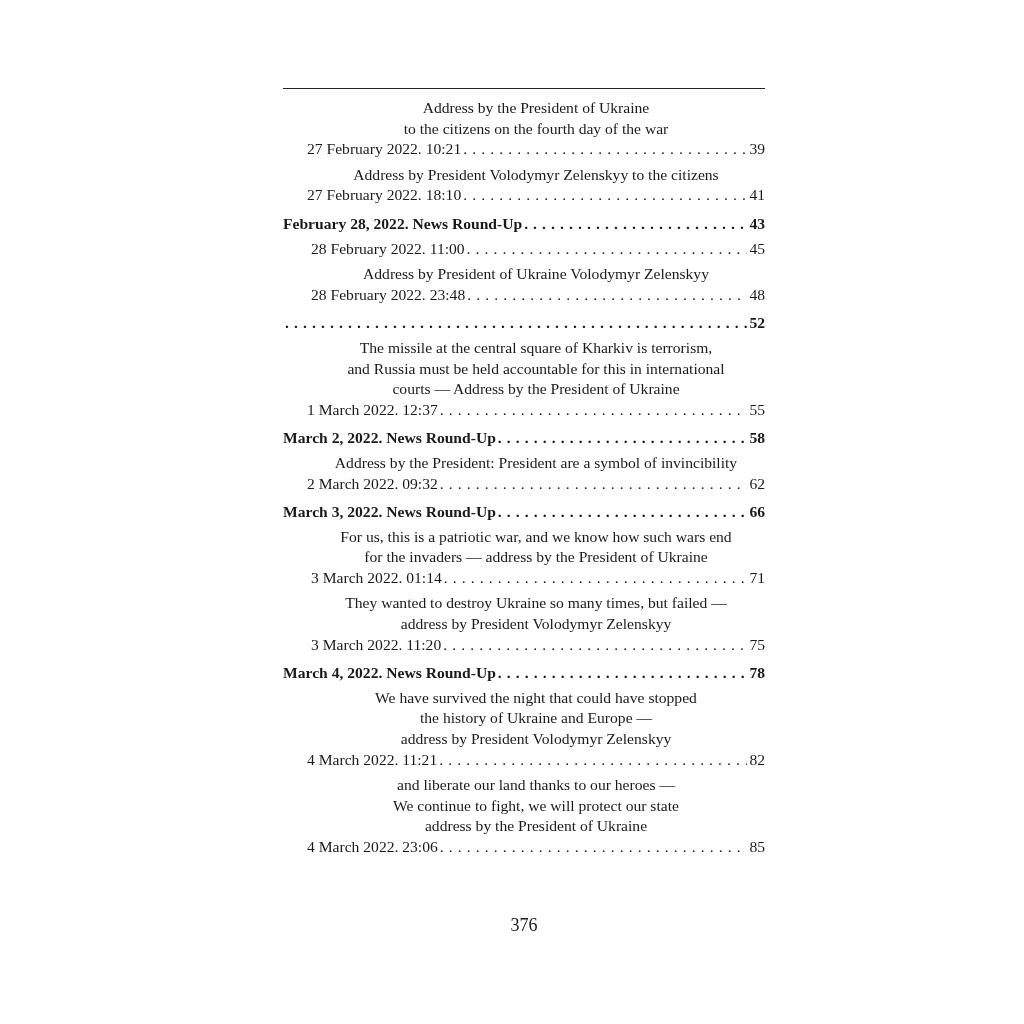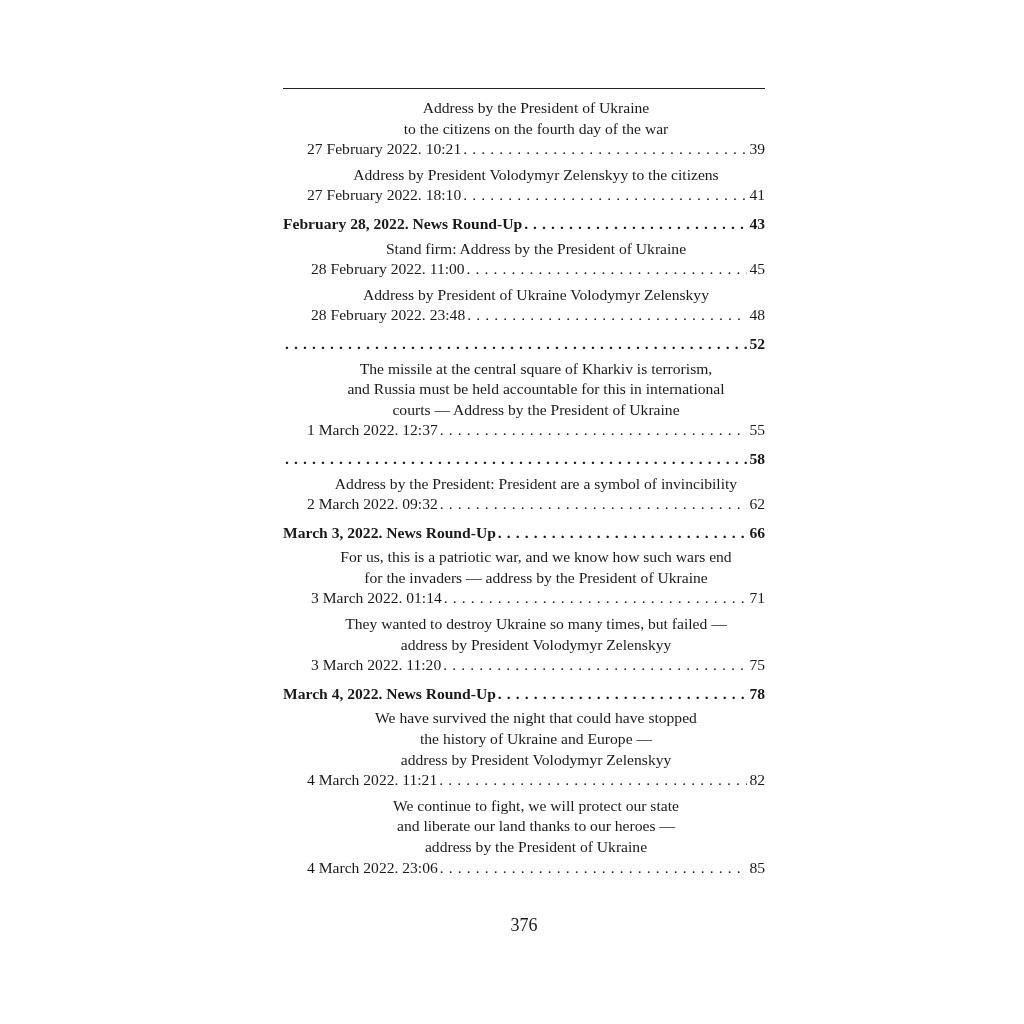--- a/index.html
+++ b/index.html
@@ -45,21 +45,20 @@
           <span class="dots"></span>
           <span class="pg">41</span>
         </div>
       </div>
       <div class="section lead">
         <span class="txt">February 28, 2022. News Round-Up</span>
         <span class="dots"></span>
         <span class="pg">43</span>
       </div>
       <div class="entry">
-        <div class="line">Stand firm: Address by the President of Ukraine</div>
         <div class="lead">
           <span class="txt date offset">28 February 2022. 11:00</span>
           <span class="dots"></span>
           <span class="pg">45</span>
         </div>
       </div>
       <div class="entry">
         <div class="line">Address by President of Ukraine Volodymyr Zelenskyy</div>
         <div class="lead">
           <span class="txt date offset">28 February 2022. 23:48</span>
@@ -75,20 +74,21 @@
         <div class="line">The missile at the central square of Kharkiv is terrorism,</div>
         <div class="line">and Russia must be held accountable for this in international</div>
         <div class="line">courts — Address by the President of Ukraine</div>
         <div class="lead">
           <span class="txt date">1 March 2022. 12:37</span>
           <span class="dots"></span>
           <span class="pg">55</span>
         </div>
       </div>
       <div class="section lead">
+        <span class="txt">March 2, 2022. News Round-Up</span>
         <span class="dots"></span>
         <span class="pg">58</span>
       </div>
       <div class="entry">
         <div class="line">Address by the President: President are a symbol of invincibility</div>
         <div class="lead">
           <span class="txt date">2 March 2022. 09:32</span>
           <span class="dots"></span>
           <span class="pg">62</span>
         </div>
@@ -125,22 +125,22 @@
         <div class="line">We have survived the night that could have stopped</div>
         <div class="line">the history of Ukraine and Europe —</div>
         <div class="line">address by President Volodymyr Zelenskyy</div>
         <div class="lead">
           <span class="txt date">4 March 2022. 11:21</span>
           <span class="dots"></span>
           <span class="pg">82</span>
         </div>
       </div>
       <div class="entry">
+        <div class="line">and liberate our land thanks to our heroes —</div>
         <div class="line">We continue to fight, we will protect our state</div>
-        <div class="line">and liberate our land thanks to our heroes —</div>
         <div class="line">address by the President of Ukraine</div>
         <div class="lead">
           <span class="txt date">4 March 2022. 23:06</span>
           <span class="dots"></span>
           <span class="pg">85</span>
         </div>
       </div>
     </div>
 </div>
 

